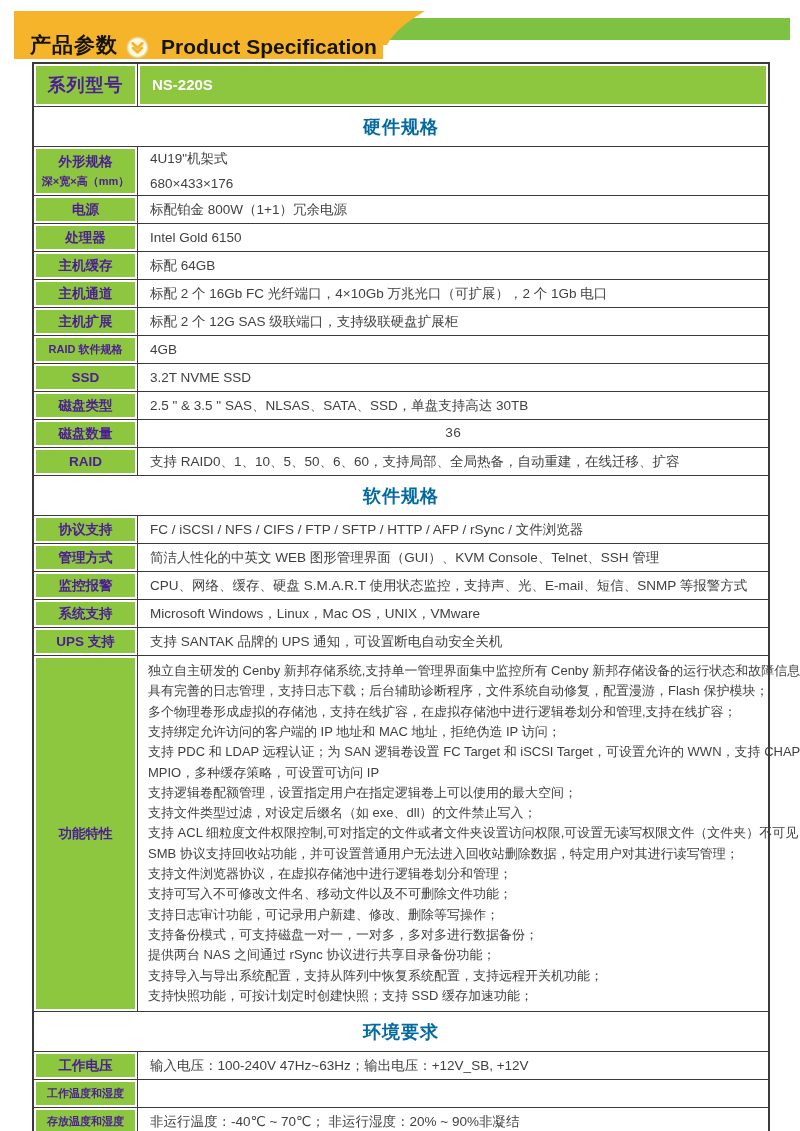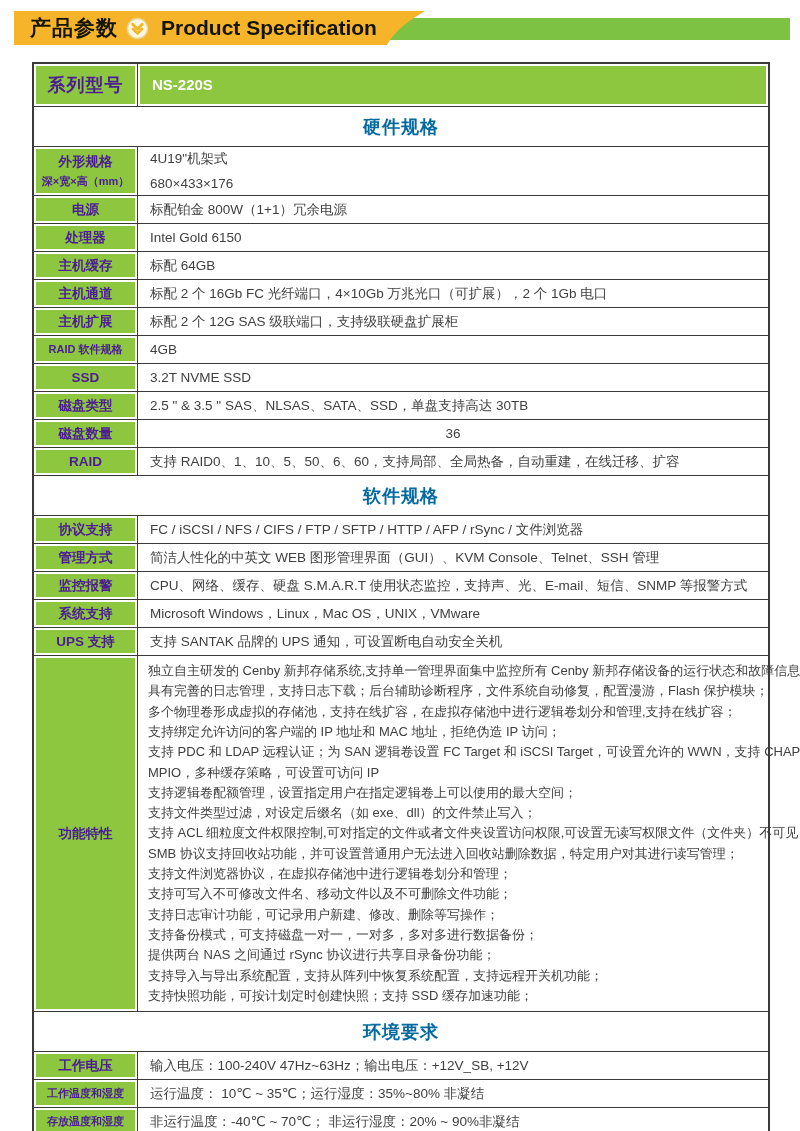--- a/index.html
+++ b/index.html
@@ -11,23 +11,23 @@
     overflow: hidden;
   }
 
   
   .banner { position: absolute; left: 0; top: 0; width: 800px; height: 56px; }
   .green-bar {
     position: absolute; left: 22px; top: 18px; width: 768px; height: 22px;
     background: #7dc242;
   }
   .yellow-tag {
-    position: absolute; left: 14px; top: 11px; height: 34px;
+    position: absolute; left: 14px; top: 11px; height: 48px;
     background: #f6b42b;
-    display: flex; align-items: center;
+    display: flex; align-items: flex-end;
     padding: 0 0 0 16px;
   }
   .yellow-tail { position: absolute; left: 100%; top: 0; height: 34px; width: 42px; display: block; }
   .banner-zh { font-size: 21px; font-weight: bold; color: #141404; letter-spacing: 1px; }
   .banner-en { font-size: 21px; font-weight: bold; color: #141404; margin-left: 12px; padding-right: 6px; white-space: nowrap; }
   .badge { margin-left: 8px; display: inline-flex; }
 
   
   .spec-table {
     position: absolute; left: 32px; top: 62px; width: 738px;
@@ -50,21 +50,21 @@
   }
   .label-small .label-fill { font-size: 11px; }
   .label-sub { font-size: 11px; margin-top: 5px; font-weight: bold; }
 
   .cell-value {
     flex: 1; min-width: 0;
     padding: 3px 12px;
     display: flex; flex-direction: column; justify-content: center;
     font-size: 13.5px; color: #3f3f3f; line-height: 1.3;
   }
-  .cell-value.center { text-align: center; }
+  .cell-value.center { text-align: center; font-family: Liberation Mono, monospace; }
   .value-line2 { margin-top: 7px; }
 
   
   .h28 { min-height: 28px; }
   .h41 { min-height: 41px; }
   .model-row { min-height: 42px; }
 
   
   .model-row .cell-value { padding: 2px; }
   .model-row .value-fill {
@@ -302,23 +302,20 @@
       </div>
     <div class="cell-value">
         <div>输入电压：100-240V 47Hz~63Hz；输出电压：+12V_SB, +12V</div>
       </div>
   </div>
 
   <div class="row h28 label-small">
     <div class="cell-label">
         <div class="label-fill">工作温度和湿度</div>
       </div>
-    <div class="cell-value">
-        <div>运行温度： 10℃ ~ 35℃；运行湿度：35%~80% 非凝结</div>
-      </div>
   </div>
 
   <div class="row h28 label-small">
     <div class="cell-label">
         <div class="label-fill">存放温度和湿度</div>
       </div>
     <div class="cell-value">
         <div>非运行温度：-40℃ ~ 70℃；  非运行湿度：20% ~ 90%非凝结</div>
       </div>
   </div>

